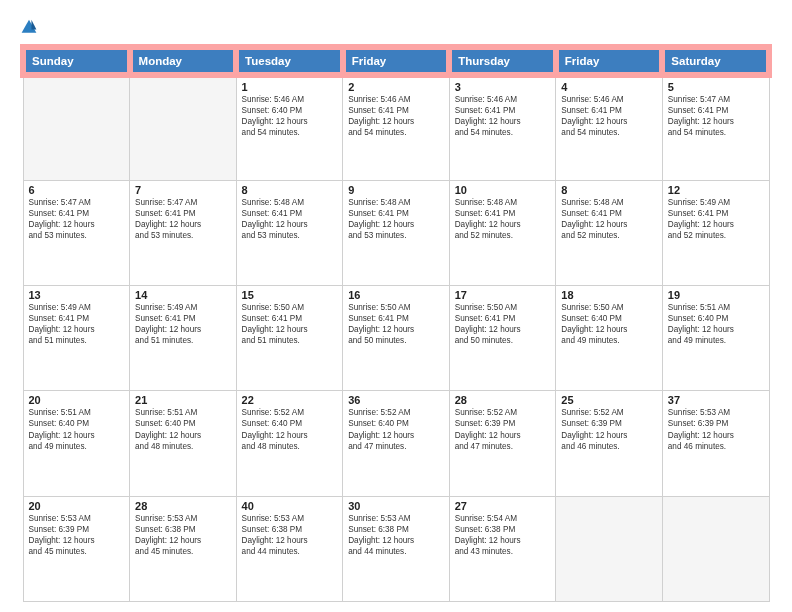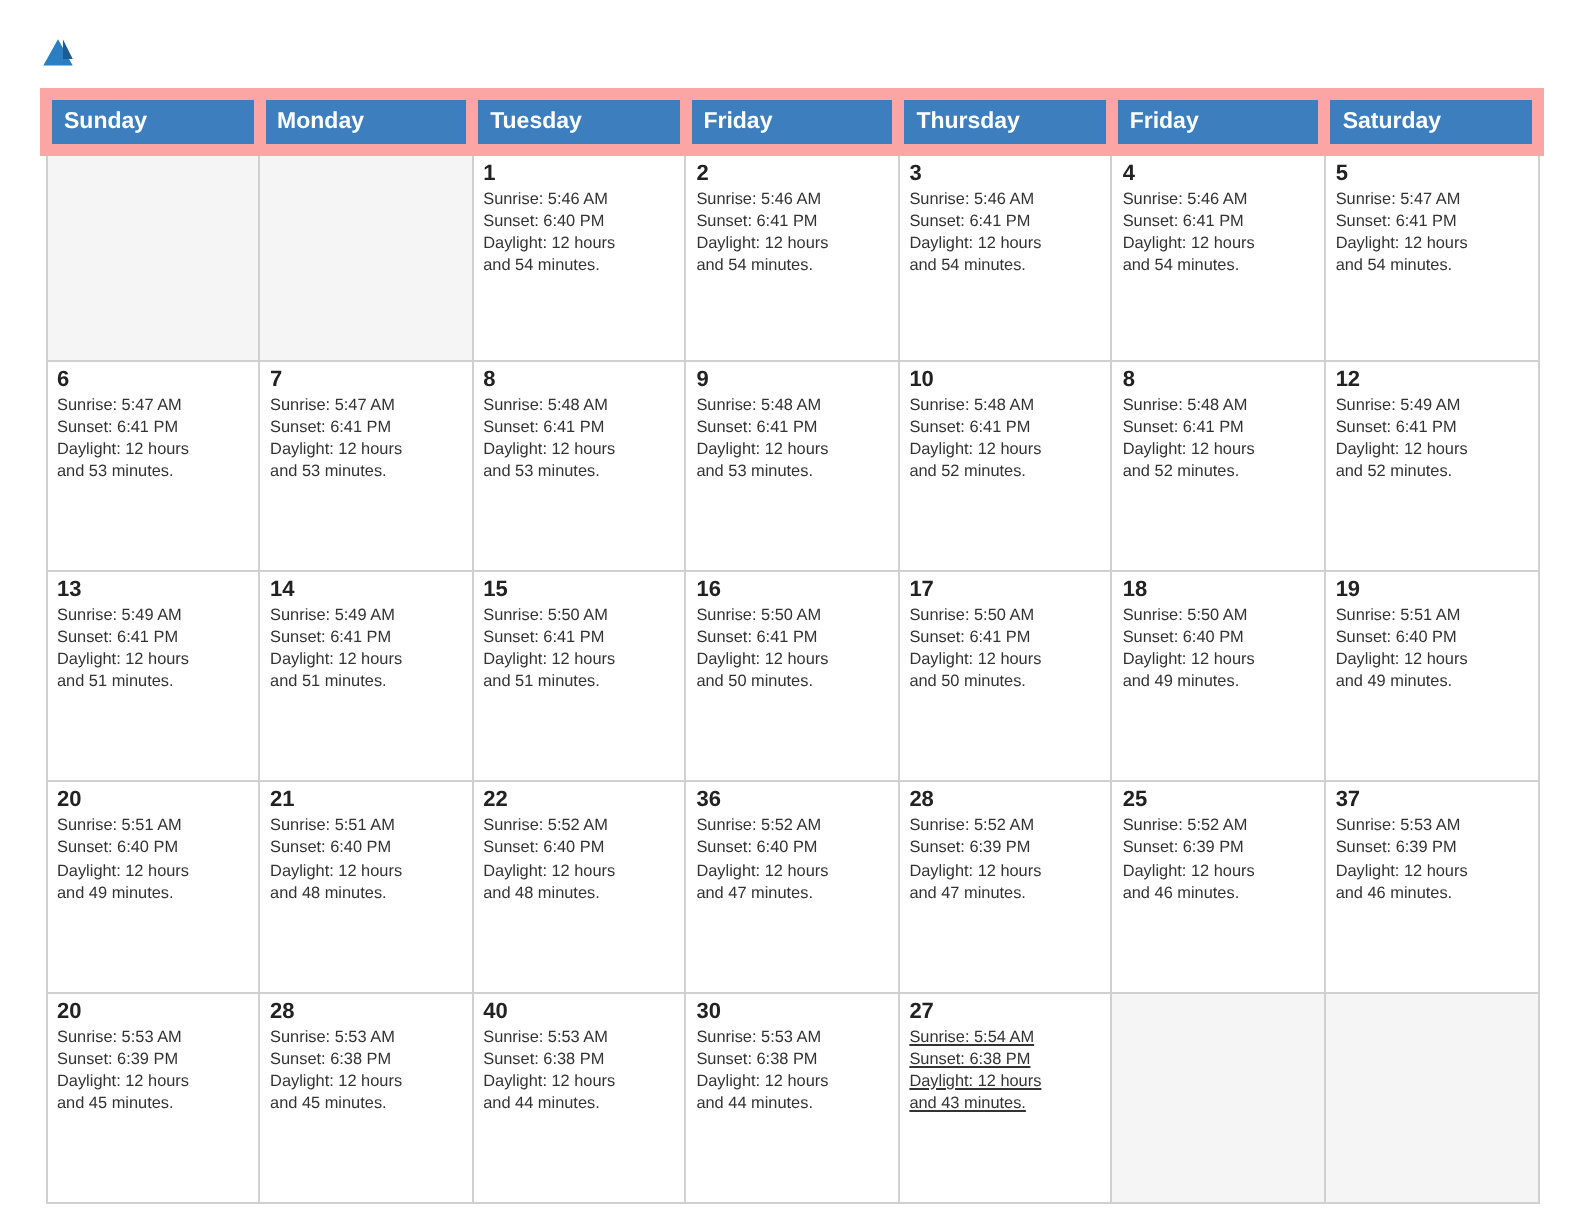--- a/index.html
+++ b/index.html
@@ -341,21 +341,21 @@
           </td>
           <td>
             <span class="day-number">30</span>
             <div class="day-info" style="white-space: pre-line;">Sunrise: 5:53 AM
 Sunset: 6:38 PM
 Daylight: 12 hours
 and 44 minutes.</div>
           </td>
           <td>
             <span class="day-number">27</span>
-            <div class="day-info" style="white-space: pre-line; text-decoration: underline;">Sunrise: 5:54 AM
+            <div class="day-info" style="white-space: pre-line;">Sunrise: 5:54 AM
 Sunset: 6:38 PM
 Daylight: 12 hours
 and 43 minutes.</div>
           </td>
           <td class="empty"></td>
           <td class="empty"></td>
         </tr>
       </tbody>
   </table>
 </div>

